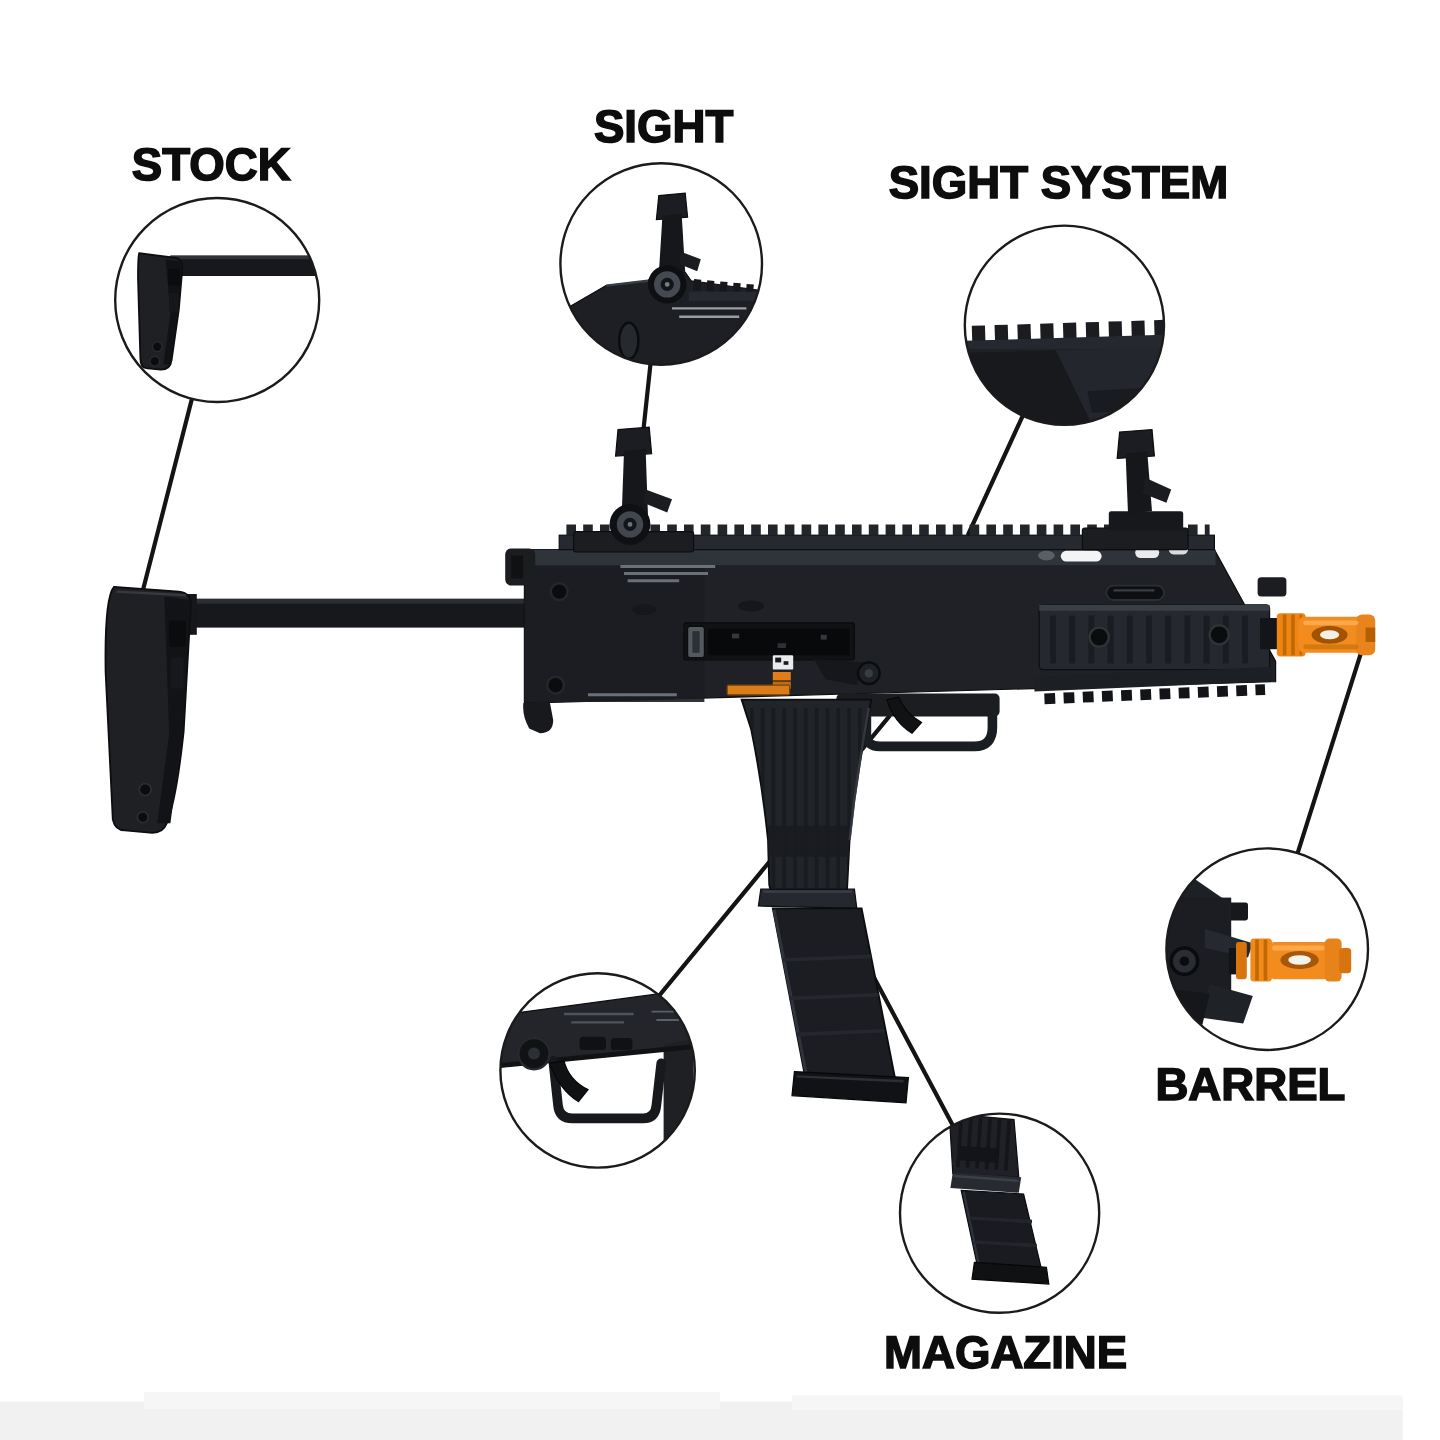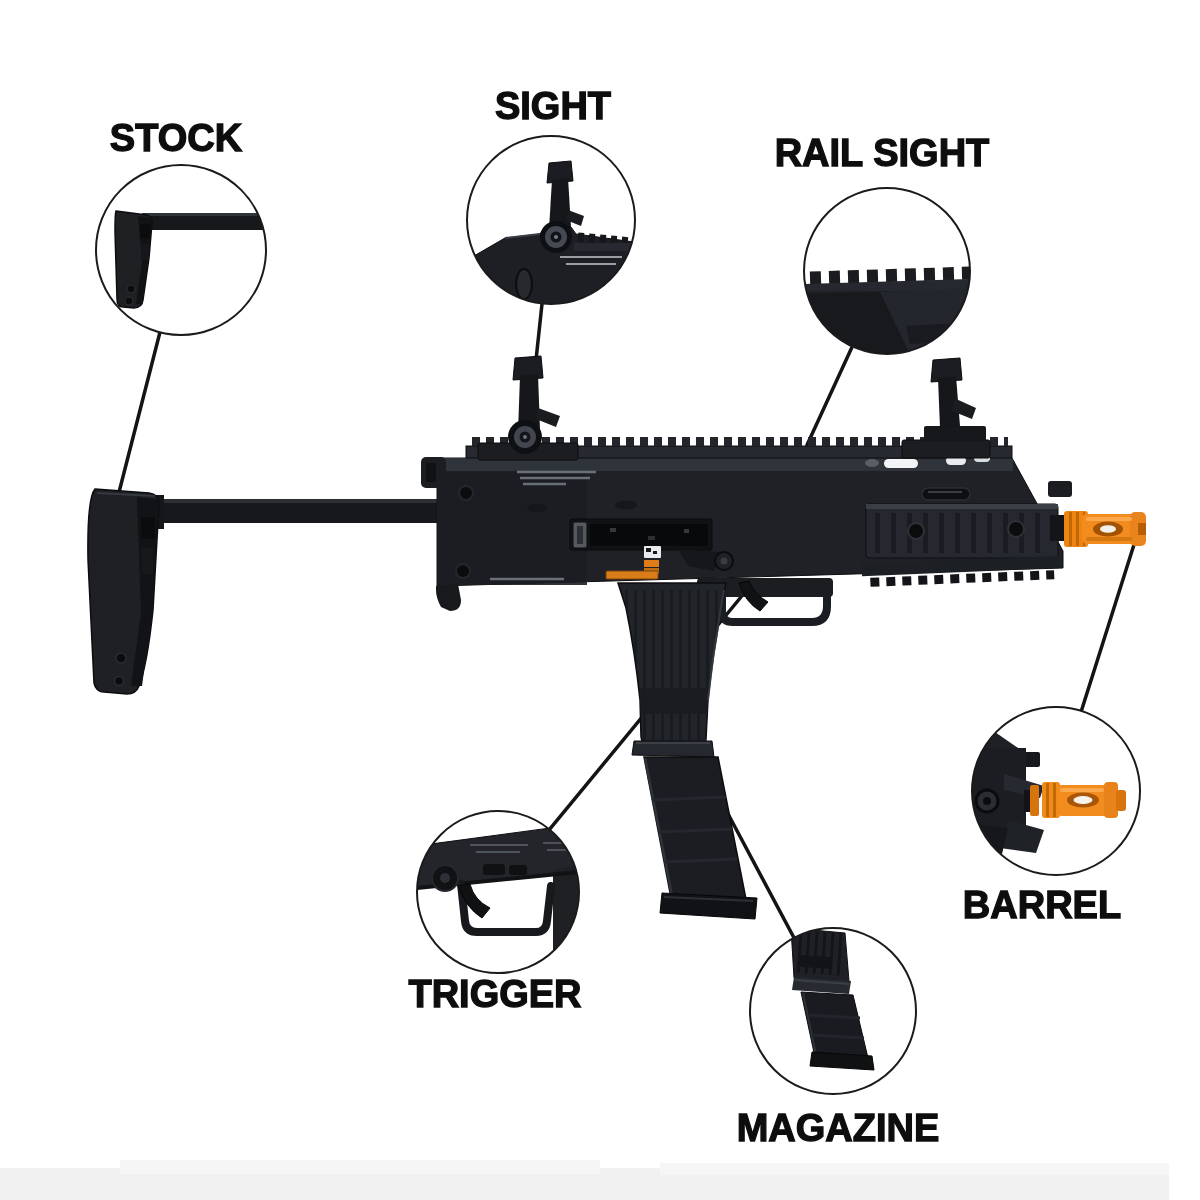--- a/index.html
+++ b/index.html
@@ -305,18 +305,17 @@
       <rect x="1104" y="782" width="14" height="36" rx="4" fill="#e8821a"></rect>
       <rect x="1116" y="790" width="10" height="21" rx="3" fill="#d8740e"></rect>
       <rect x="1060" y="788" width="44" height="4" rx="2" fill="#ffb25e" opacity="0.75"></rect>
     </g>
     <circle cx="1056" cy="791" r="84" fill="none" stroke="#1b1b1b" stroke-width="2"></circle>
   </g>
 </svg>
 
   <div class="part-label" style="left:176px;top:119px;">STOCK</div>
   <div class="part-label" style="left:553px;top:87px;">SIGHT</div>
-  <div class="part-label" style="left:882px;top:134px;">RAIL SIGHT</div>
-  <div class="part-label" style="left:495px;top:975px;">TRIGGER</div>
+  <div class="part-label" style="left:882px;top:134px;">SIGHT SYSTEM</div>
   <div class="part-label" style="left:838px;top:1109px;text-align:center;">MAGAZINE</div>
   <div class="part-label" style="left:1042px;top:886px;">BARREL</div>
 
 </div>
 
 </body></html>

